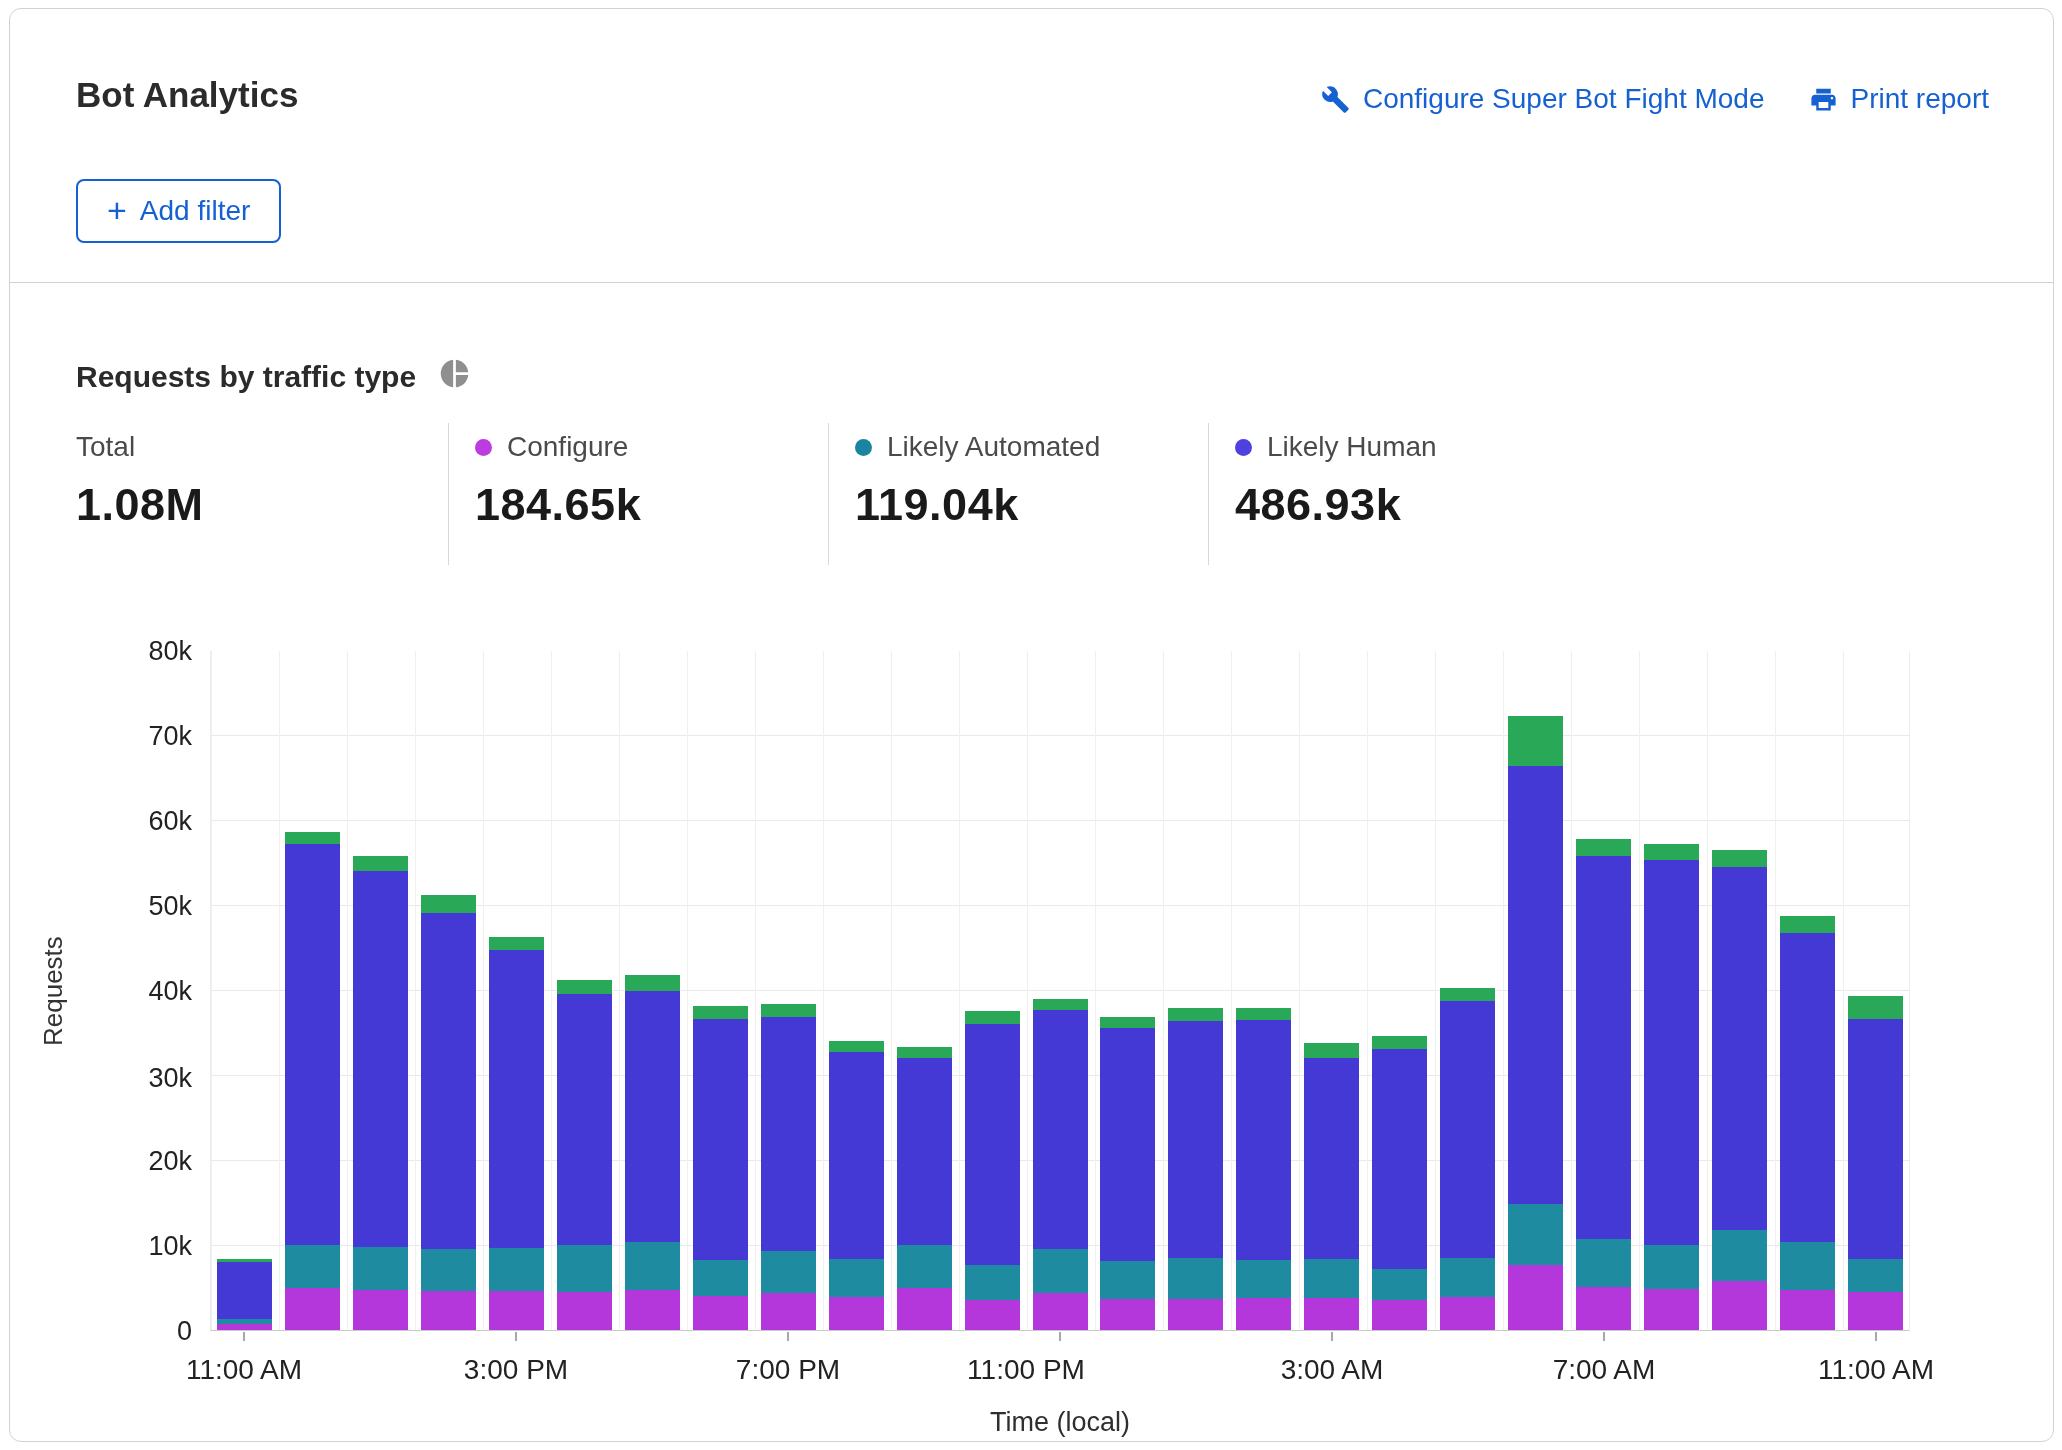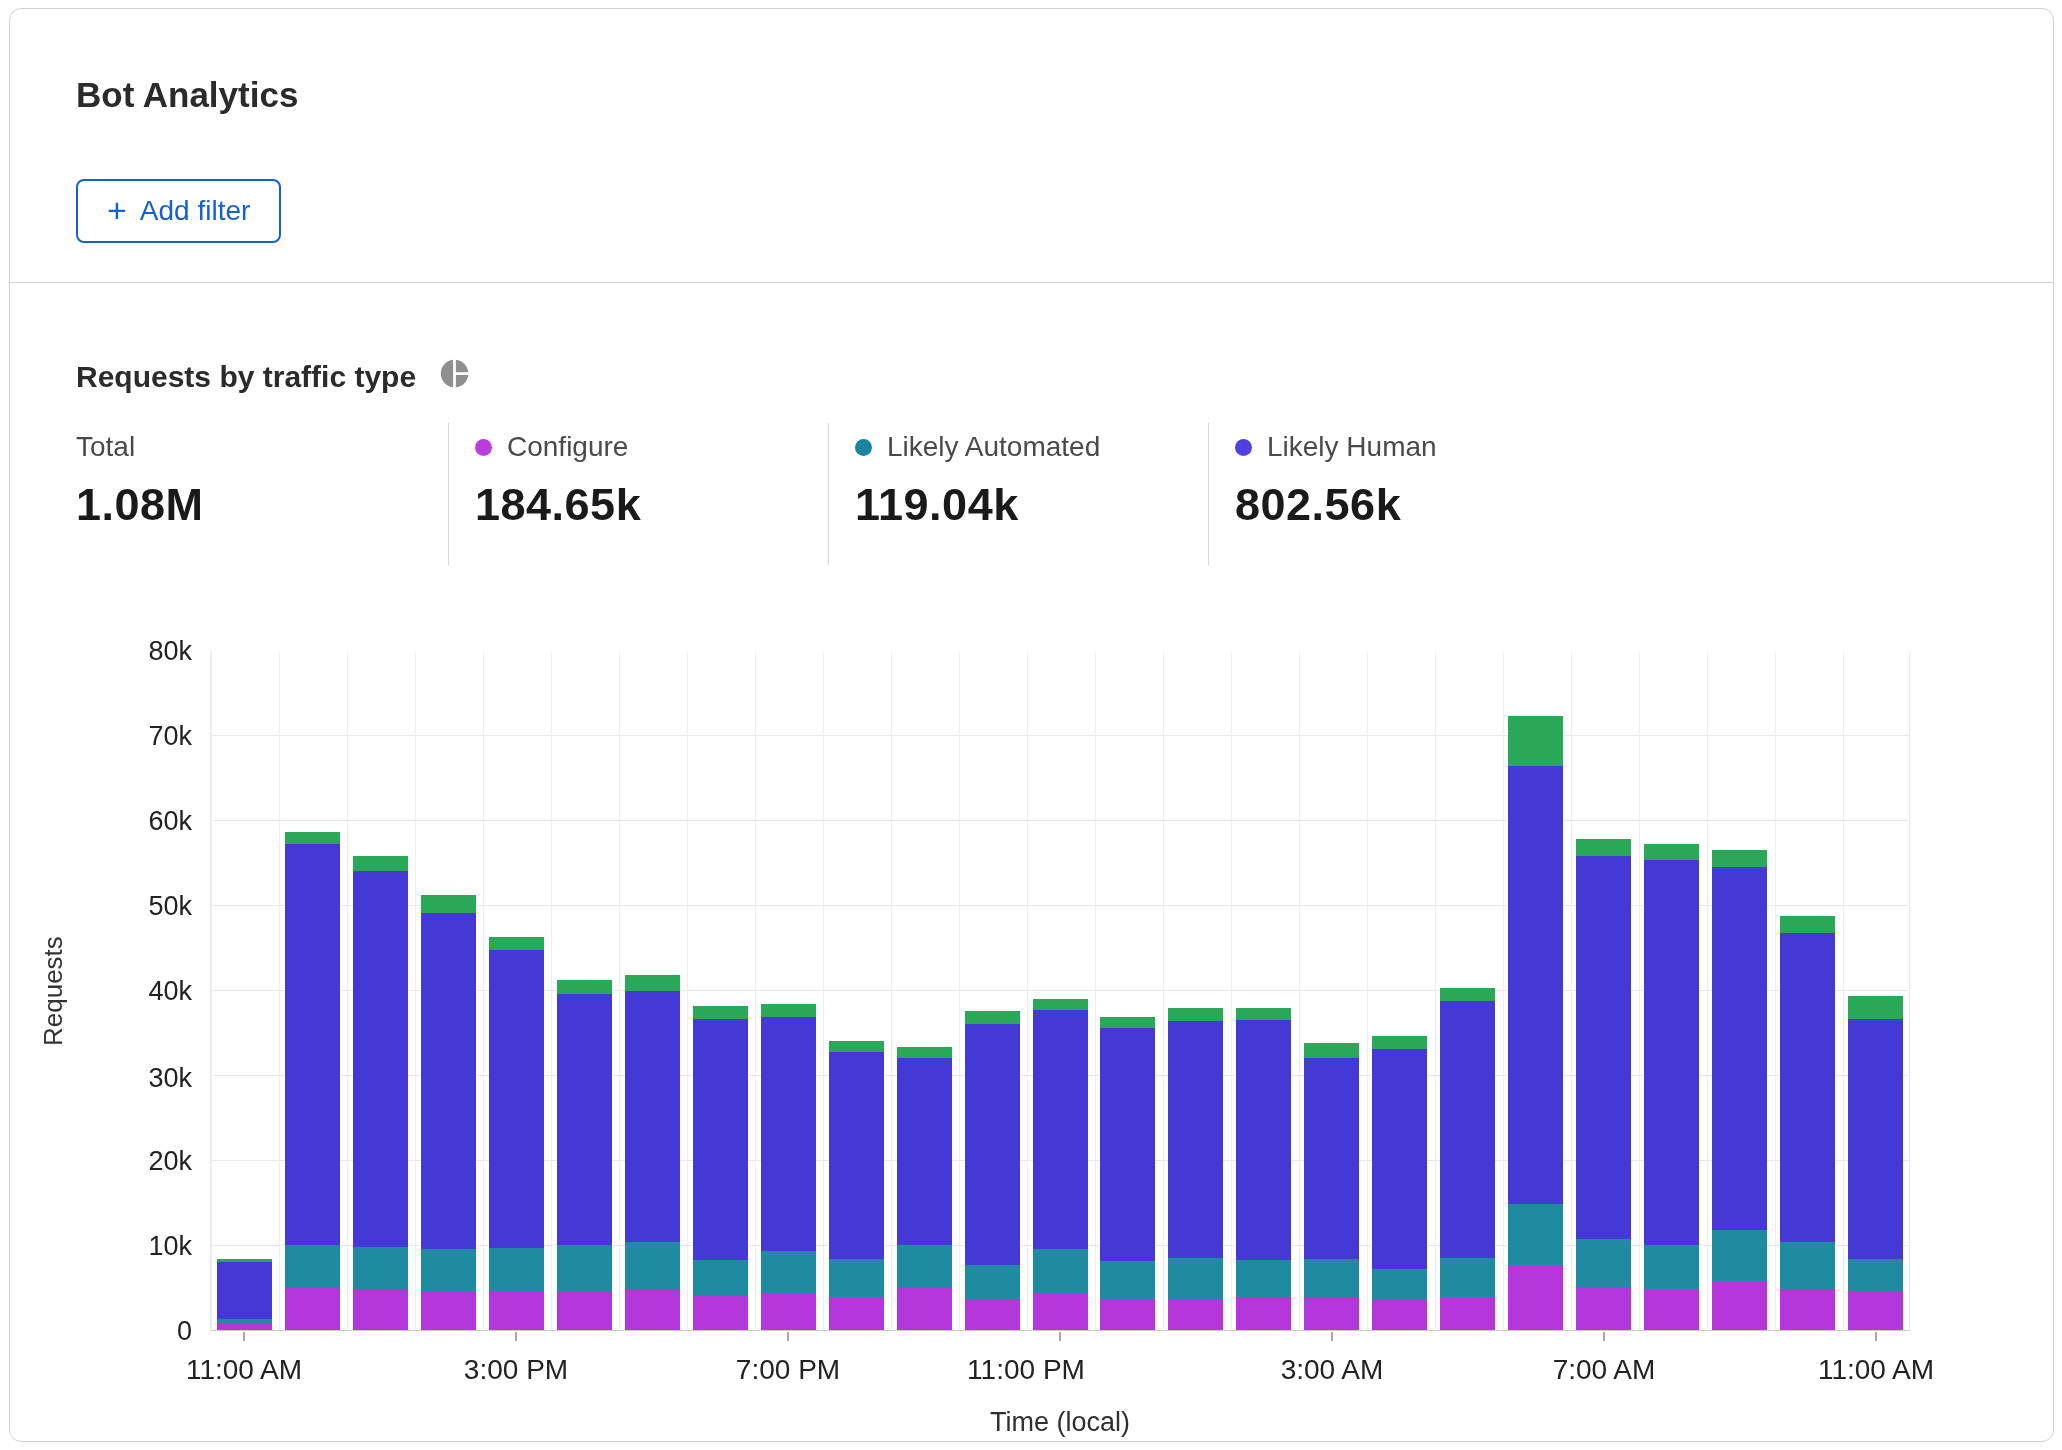--- a/index.html
+++ b/index.html
@@ -51,20 +51,38 @@
   .x-axis-title{position:absolute;left:200px;top:1398px;width:1700px;text-align:center;font-size:27px;color:#2f2f2f;}
 </style>
 </head>
 <body>
 
 <div class="page">
   <div class="card">
 
     <div class="page-title">Bot Analytics</div>
 
+    <div class="header-links">
+      <a class="hlink">
+        <span>
+          <svg width="29" height="29" viewBox="0 0 24 24" fill="#1561d2">
+              <path d="M22.7 19l-9.1-9.1c.9-2.3.4-5-1.5-6.9-2-2-5-2.4-7.4-1.3L9 6 6 9 1.6 4.7C.4 7.1.9 10.1 2.9 12.1c1.9 1.9 4.6 2.4 6.9 1.5l9.1 9.1c.4.4 1 .4 1.4 0l2.3-2.3c.5-.4.5-1.1.1-1.4z"></path>
+            </svg>
+        </span>
+        <span>Configure Super Bot Fight Mode</span>
+      </a>
+      <a class="hlink">
+        <span>
+          <svg width="29" height="29" viewBox="0 0 24 24" fill="#1561d2">
+              <path d="M19 8H5c-1.66 0-3 1.34-3 3v6h4v4h12v-4h4v-6c0-1.66-1.34-3-3-3zm-3 11H8v-5h8v5zm3-7c-.55 0-1-.45-1-1s.45-1 1-1 1 .45 1 1-.45 1-1 1zm-1-9H6v4h12V3z"></path>
+            </svg>
+        </span>
+        <span>Print report</span>
+      </a>
+    </div>
 
     <button class="add-filter">
       <span class="plus">+</span>
       <span>Add filter</span>
     </button>
 
 
     <div class="header-divider"></div>
 
     <div class="section-heading">
@@ -95,21 +113,21 @@
             <span class="stat-dot" style="background: rgb(27, 132, 160);"></span>
             <span>Likely Automated</span>
           </div>
           <div class="stat-value">119.04k</div>
         </div>
         <div class="stat bordered" style="width: 380px;">
           <div class="stat-label-row">
             <span class="stat-dot" style="background: rgb(78, 65, 224);"></span>
             <span>Likely Human</span>
           </div>
-          <div class="stat-value">802.56k</div>
+          <div class="stat-value">486.93k</div>
         </div>
       </div>
 
     <div class="y-axis-title">Requests</div>
     <div class="y-axis">
         <span class="yt" style="bottom: -16px;">0</span>
         <span class="yt" style="bottom: 69px;">10k</span>
         <span class="yt" style="bottom: 154px;">20k</span>
         <span class="yt" style="bottom: 237px;">30k</span>
         <span class="yt" style="bottom: 324px;">40k</span>

